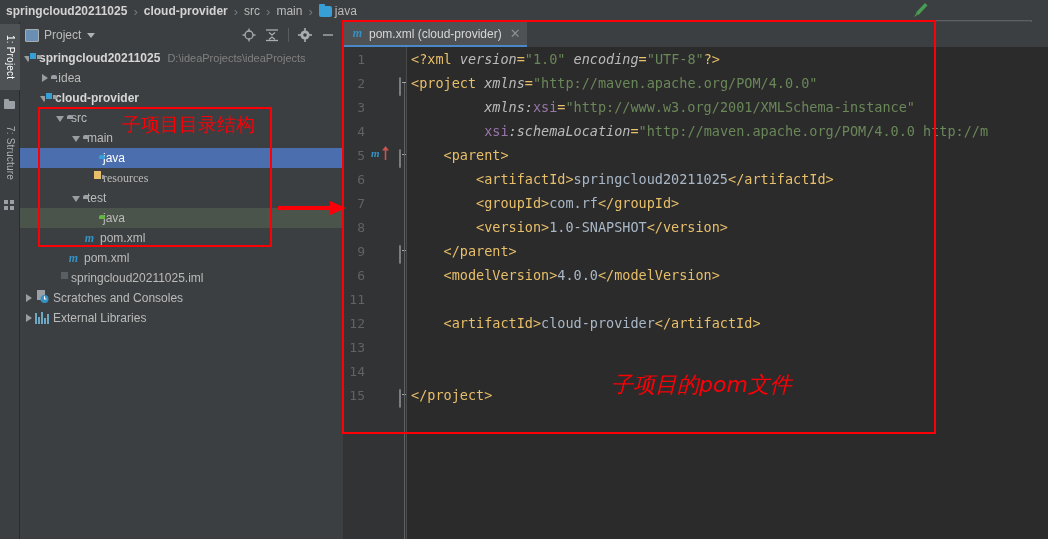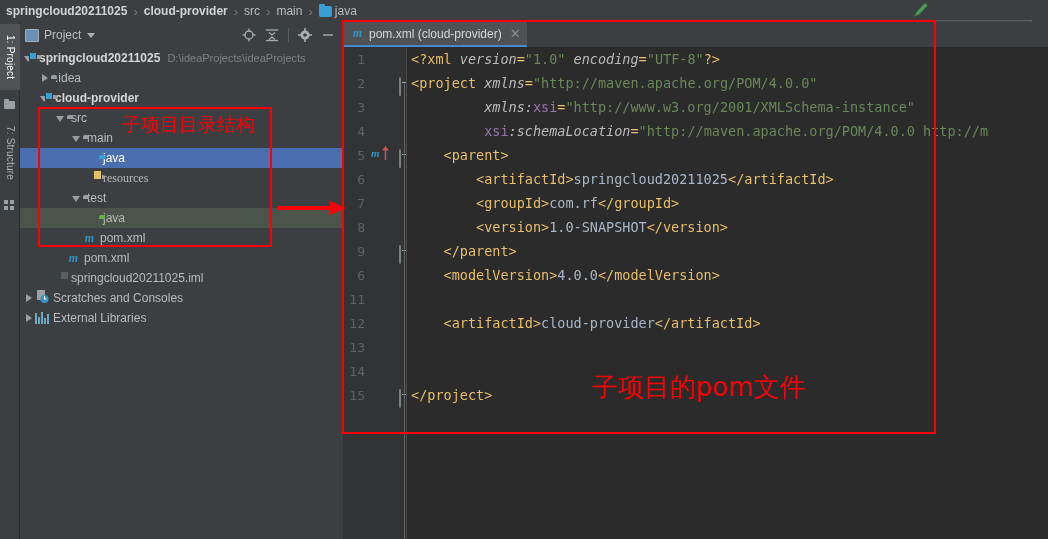--- a/index.html
+++ b/index.html
@@ -495,15 +495,15 @@
   <div class="ann-text" style="left:122px; top:112px; font-size:19px;">子项目目录结构</div>
 
   <div class="ann-arrow" style="left:278px; top:198px;">
     <svg width="70" height="20" viewBox="0 0 70 20">
       <line x1="0" y1="10" x2="55" y2="10" stroke="#fb0007" stroke-width="4"></line>
       <polygon points="52,3 68,10 52,17" fill="#fb0007"></polygon>
     </svg>
   </div>
 
   <div class="ann-box" style="left:342px; top:20px; width:594px; height:414px;"></div>
-  <div class="ann-text" style="left:592px; top:370px; font-size:26px;">子项目的pom文件</div>
+  <div class="ann-text" style="left:611px; top:370px; font-size:22px;font-style:italic;">子项目的pom文件</div>
 
 </div>
 
 </body></html>

